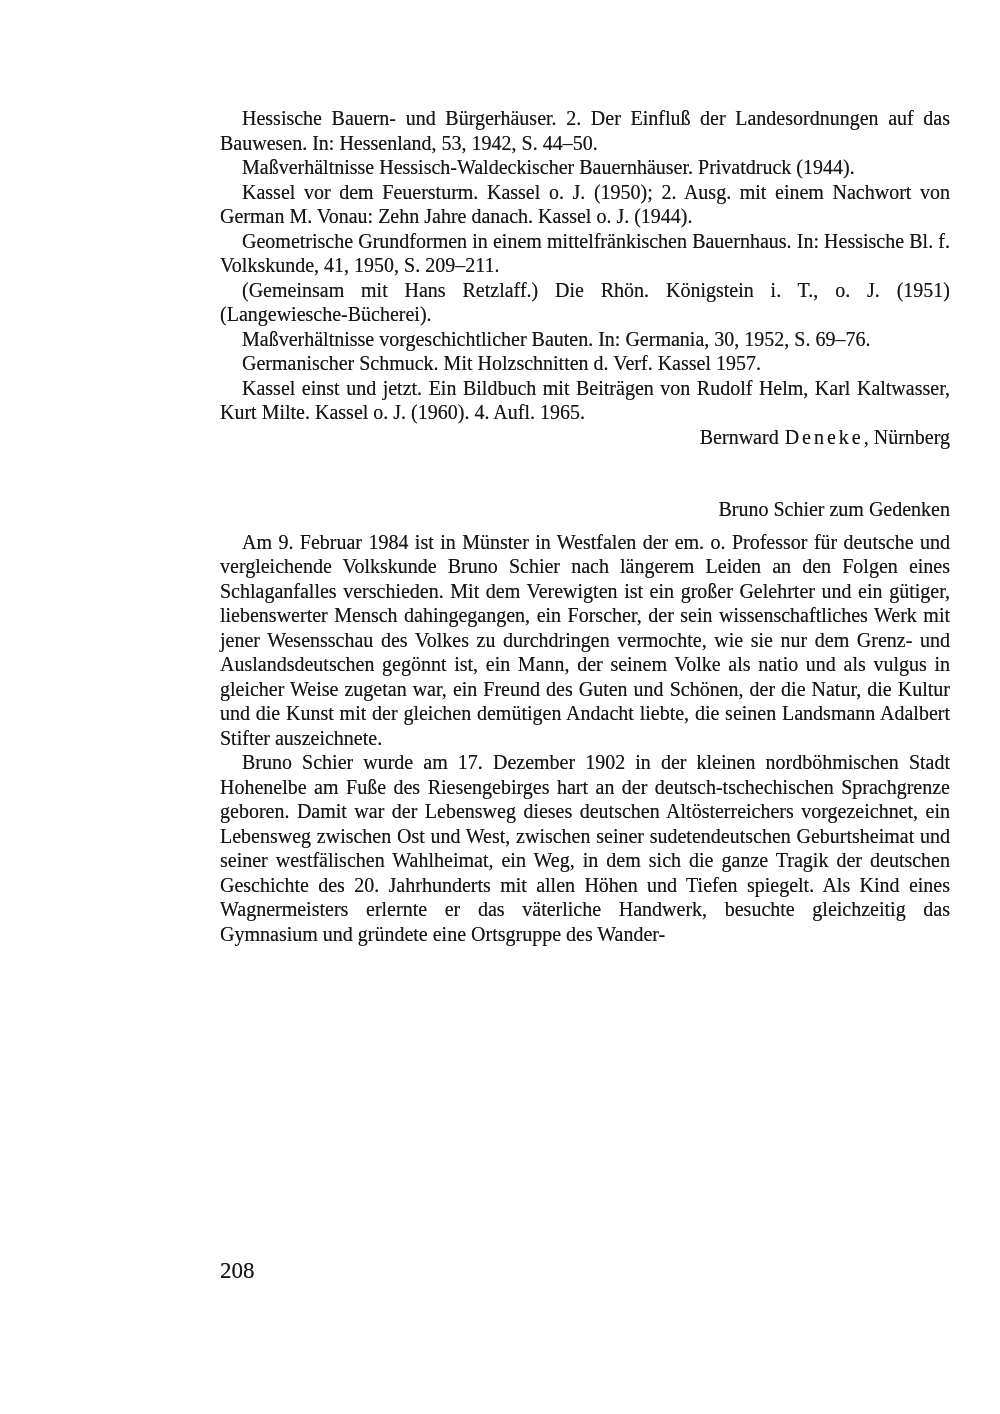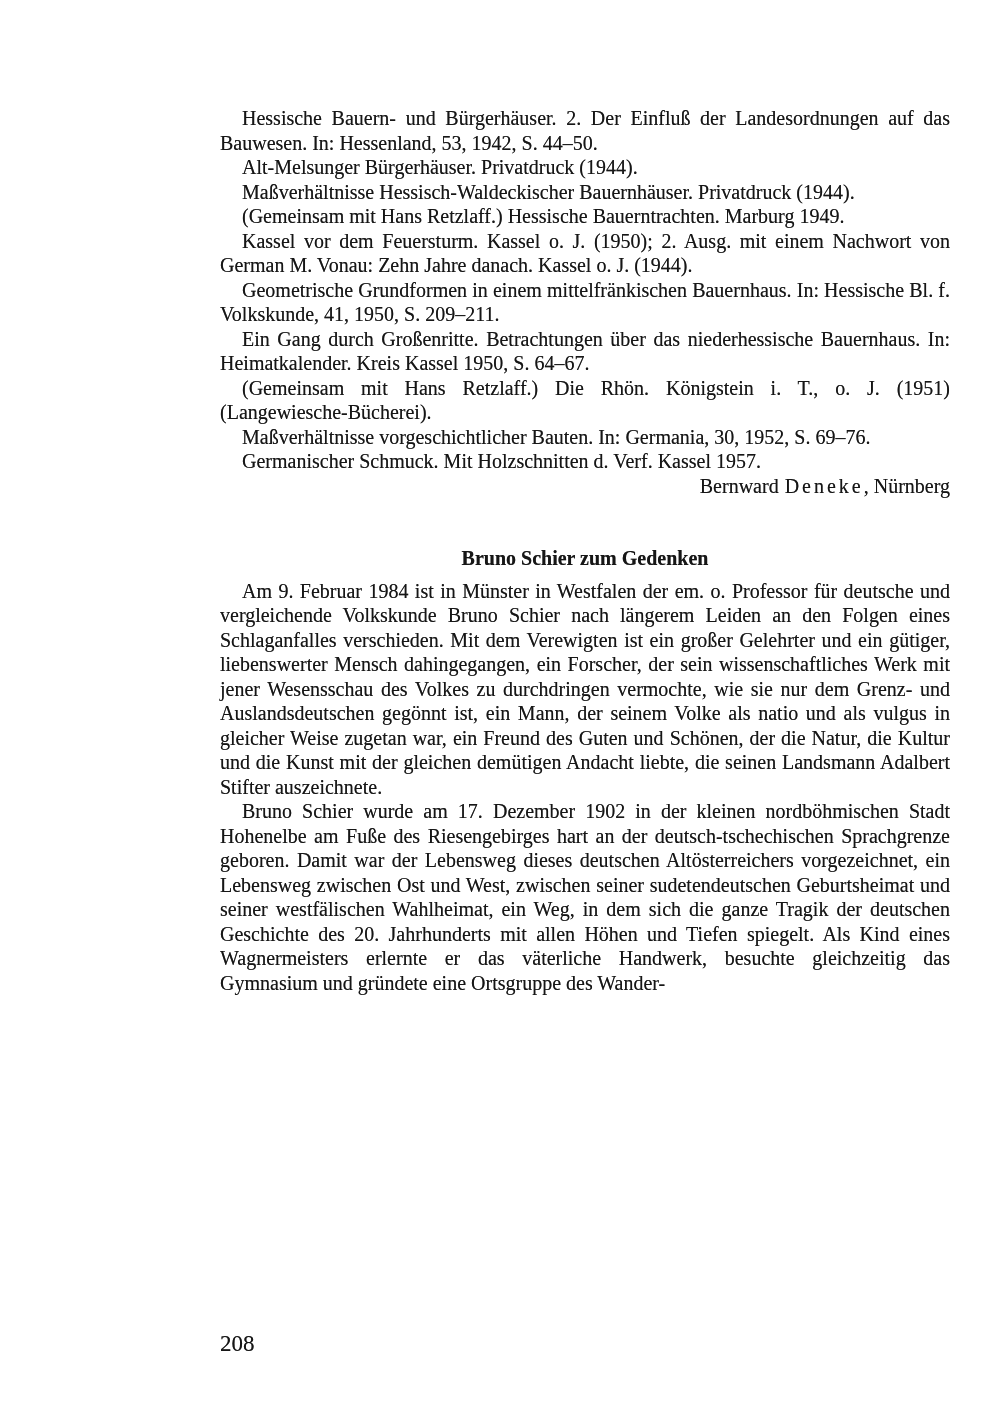--- a/index.html
+++ b/index.html
@@ -38,50 +38,48 @@
     text-align: right;
   }
   .signature .spaced {
     letter-spacing: 3px;
     margin-left: 6px;
   }
   h2.heading {
     margin: 48px 0 8px 0;
     font-size: 20px;
     line-height: 24.5px;
-    font-weight: bold;
-    text-align: center;
+    font-weight: normal;
+    text-align: right;
     text-indent: 0;
   }
   .pagenum {
     position: absolute;
     left: 175px;
-    top: 1331px;
+    top: 1258px;
     font-size: 23px;
     line-height: 26px;
     text-shadow: 0 0 0.4px rgba(0,0,0,0.55);
   }
 </style>
 </head>
 <body>
 
 <div class="page">
   <main class="textblock">
 
     <section>
       <p>Hessische Bauern- und Bürgerhäuser. 2. Der Einfluß der Landesordnungen auf das Bauwesen. In: Hessenland, 53, 1942, S. 44–50.</p>
-      <p>Alt-Melsunger Bürgerhäuser. Privatdruck (1944).</p>
       <p>Maßverhältnisse Hessisch-Waldeckischer Bauernhäuser. Privatdruck (1944).</p>
-      <p>(Gemeinsam mit Hans Retzlaff.) Hessische Bauerntrachten. Marburg 1949.</p>
       <p>Kassel vor dem Feuersturm. Kassel o. J. (1950); 2. Ausg. mit einem Nachwort von German M. Vonau: Zehn Jahre danach. Kassel o. J. (1944).</p>
       <p>Geometrische Grundformen in einem mittelfränkischen Bauernhaus. In: Hessische Bl. f. Volkskunde, 41, 1950, S. 209–211.</p>
-      <p>Ein Gang durch Großenritte. Betrachtungen über das niederhessische Bauernhaus. In: Heimatkalender. Kreis Kassel 1950, S. 64–67.</p>
       <p>(Gemeinsam mit Hans Retzlaff.) Die Rhön. Königstein i. T., o. J. (1951) (Langewiesche-Bücherei).</p>
       <p>Maßverhältnisse vorgeschichtlicher Bauten. In: Germania, 30, 1952, S. 69–76.</p>
       <p>Germanischer Schmuck. Mit Holzschnitten d. Verf. Kassel 1957.</p>
+      <p>Kassel einst und jetzt. Ein Bildbuch mit Beiträgen von Rudolf Helm, Karl Kaltwasser, Kurt Milte. Kassel o. J. (1960). 4. Aufl. 1965.</p>
       <p class="signature"><span>Bernward</span><span class="spaced">Deneke</span><span>, Nürnberg</span></p>
     </section>
 
     <section>
       <h2 class="heading">Bruno Schier zum Gedenken</h2>
       <p>Am 9. Februar 1984 ist in Münster in Westfalen der em. o. Professor für deutsche und vergleichende Volkskunde Bruno Schier nach längerem Leiden an den Folgen eines Schlaganfalles verschieden. Mit dem Verewigten ist ein großer Gelehrter und ein gütiger, liebenswerter Mensch dahingegangen, ein Forscher, der sein wissenschaftliches Werk mit jener Wesensschau des Volkes zu durchdringen vermochte, wie sie nur dem Grenz- und Auslandsdeutschen gegönnt ist, ein Mann, der seinem Volke als natio und als vulgus in gleicher Weise zugetan war, ein Freund des Guten und Schönen, der die Natur, die Kultur und die Kunst mit der gleichen demütigen Andacht liebte, die seinen Landsmann Adalbert Stifter auszeichnete.</p>
       <p>Bruno Schier wurde am 17. Dezember 1902 in der kleinen nordböhmischen Stadt Hohenelbe am Fuße des Riesengebirges hart an der deutsch-tschechischen Sprachgrenze geboren. Damit war der Lebensweg dieses deutschen Altösterreichers vorgezeichnet, ein Lebensweg zwischen Ost und West, zwischen seiner sudetendeutschen Geburtsheimat und seiner westfälischen Wahlheimat, ein Weg, in dem sich die ganze Tragik der deutschen Geschichte des 20. Jahrhunderts mit allen Höhen und Tiefen spiegelt. Als Kind eines Wagnermeisters erlernte er das väterliche Handwerk, besuchte gleichzeitig das Gymnasium und gründete eine Ortsgruppe des Wander-</p>
     </section>
 
   </main>

